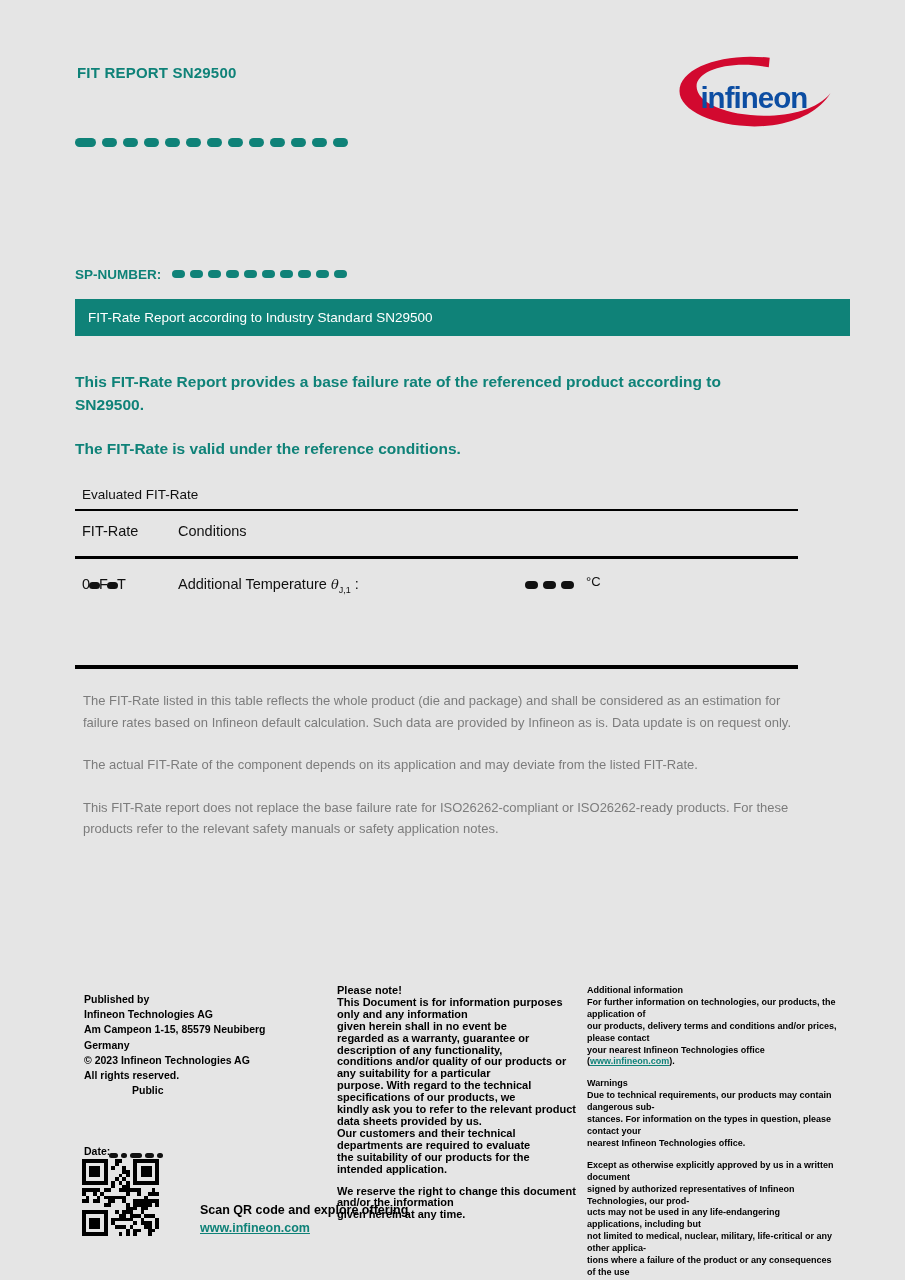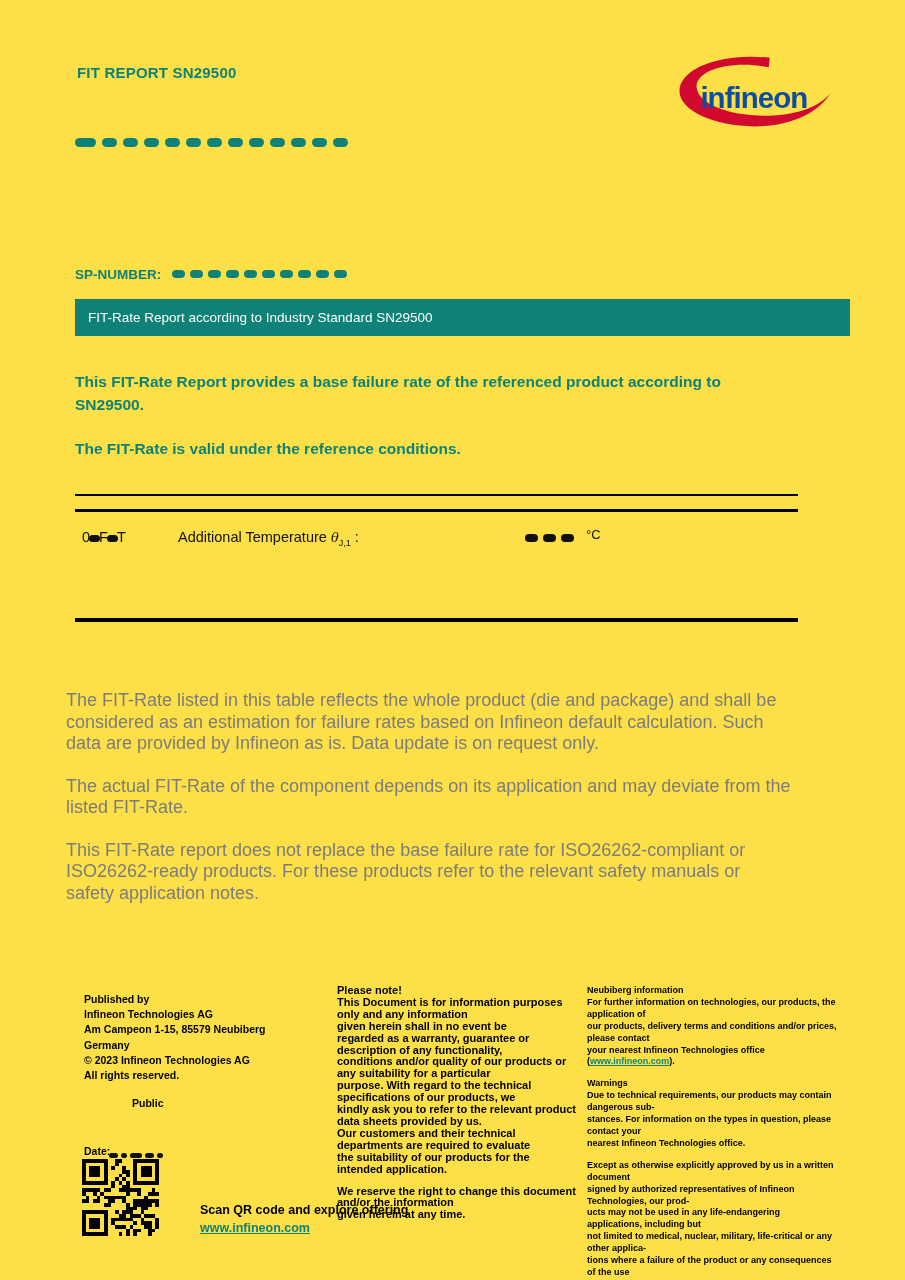--- a/index.html
+++ b/index.html
@@ -2,21 +2,21 @@
 <html style="--teal: #0F8278; --gray: #7C7C7C; --ink: #111111; --logo-blue: #0C4DA2; --logo-red: #D2092F; --redact: #111111;"><head>
 <meta charset="utf-8">
 <style>
   :root{
     --teal:#0F8278; --gray:#7C7C7C; --ink:#111111;
     --logo-blue:#0C4DA2; --logo-red:#D2092F; --redact:#111111;
   }
   *{margin:0;padding:0;box-sizing:border-box;}
   html,body{background:#ffffff;}
   body{font-family:"Liberation Sans",sans-serif;}
-  .page{position:relative;width:905px;height:1280px;background:#fde047;overflow:hidden;}
+  .page{position:relative;width:905px;height:1280px;background:#e5e5e5;overflow:hidden;}
 
   .report-title{position:absolute;left:77px;top:64px;font-size:15px;font-weight:700;color:var(--teal);letter-spacing:.2px;}
 
   .logo{position:absolute;left:676px;top:55px;width:158px;height:76px;}
   .logo .swoosh{fill:var(--logo-red);}
   .logo .logo-text{fill:var(--logo-blue);font-family:"Liberation Sans",sans-serif;font-weight:700;font-size:31px;letter-spacing:-1px;}
 
   
   .redact{display:flex;align-items:center;}
   .redact .pill{display:inline-block;background:currentColor;border-radius:5px;flex:none;}
@@ -50,27 +50,27 @@
   .trow{display:flex;align-items:flex-start;padding:17px 0 0 7px;height:106px;font-size:14.5px;}
   .trow .c1{width:96px;}
   .fitval .ipill{display:inline-block;width:11px;height:7px;background:var(--redact);border-radius:4px;margin:0 -1px;vertical-align:baseline;}
   .c2cond{width:347px;}
   .theta{font-family:"DejaVu Serif",serif;font-style:italic;font-size:13px;}
   .c2cond sub{font-size:9px;}
   .c2cond .colon{margin-left:4px;}
   .trow .redact.temp{margin-top:5px;}
   .trow .unit{margin-left:12px;font-size:13px;position:relative;top:-2px;}
 
-  .body-copy{position:absolute;left:66px;top:690px;width:726px;color:var(--gray);font-size:18px;line-height:21.5px;}
+  .body-copy{position:absolute;left:83px;top:690px;width:726px;color:var(--gray);font-size:13px;line-height:21.5px;}
   .body-copy p{margin:0 0 21px 0;}
 
   .fcol{position:absolute;color:#000;font-weight:700;}
   .pre{white-space:pre-line;}
   .col1{left:84px;top:992px;width:235px;font-size:10.5px;line-height:15.2px;}
-  .col1 .f-classification{margin-top:13px;padding-left:48px;}
+  .col1 .f-classification{margin-top:0;padding-left:48px;}
   .col2{left:337px;top:985px;width:246px;font-size:11px;line-height:11.9px;}
   .col3{left:587px;top:985px;width:250px;font-size:9px;line-height:11.9px;}
   .gap{margin-top:10px;}
   .tlink{color:var(--teal);text-decoration:underline;cursor:pointer;}
 
   .date-label{position:absolute;left:84px;top:1145px;font-size:10.5px;font-weight:700;color:#000;}
   .qr{position:absolute;left:82px;top:1159px;width:77px;height:77px;shape-rendering:crispEdges;}
   .scan-text{position:absolute;left:200px;top:1203px;font-size:12.5px;font-weight:700;color:#000;}
   .scan-link{position:absolute;left:200px;top:1221px;font-size:12.5px;font-weight:700;}
 </style>
@@ -133,21 +133,26 @@
         </span>
     </div>
   </div>
 
   <div class="banner">FIT-Rate Report according to Industry Standard SN29500</div>
 
   <div class="h1">This FIT-Rate Report provides a base failure rate of the referenced product according to SN29500.</div>
   <div class="h2">The FIT-Rate is valid under the reference conditions.</div>
 
   <div class="fit-table">
+    <div class="sect">Evaluated FIT-Rate</div>
     <div class="rule r1"></div>
+    <div class="thead">
+      <span class="c1">FIT-Rate</span>
+      <span class="c2">Conditions</span>
+    </div>
     <div class="rule r2"></div>
     <div class="trow">
       <span class="c1 fitval"><span>0</span><span class="ipill"></span><span>F</span><span class="ipill"></span><span>T</span></span>
       <span class="c2cond"><span>Additional Temperature</span>&nbsp;<span class="theta">θ</span><sub>J,1</sub><span class="colon">:</span></span>
       <span class="redact temp">
           <span class="pill" style="width: 13px;"></span>
           <span class="pill" style="width: 13px;"></span>
           <span class="pill" style="width: 13px;"></span>
         </span>
       <span class="unit">°C</span>
@@ -180,21 +185,21 @@
 purpose. With regard to the technical specifications of our products, we
 kindly ask you to refer to the relevant product data sheets provided by us.
 Our customers and their technical departments are required to evaluate
 the suitability of our products for the
 intended application.</div>
     <div class="pre gap">We reserve the right to change this document and/or the information
 given herein at any time.</div>
   </div>
 
   <div class="fcol col3">
-    <div>Neubiberg information</div>
+    <div>Additional information</div>
     <div class="pre">For further information on technologies, our products, the application of
 our products, delivery terms and conditions and/or prices, please contact
 your nearest Infineon Technologies office</div>
     <div><span>(</span><a class="tlink">www.infineon.com</a><span>).</span></div>
     <div class="gap">Warnings</div>
     <div class="pre">Due to technical requirements, our products may contain dangerous sub-
 stances. For information on the types in question, please contact your
 nearest Infineon Technologies office.</div>
     <div class="pre gap">Except as otherwise explicitly approved by us in a written document
 signed by authorized representatives of Infineon Technologies, our prod-

